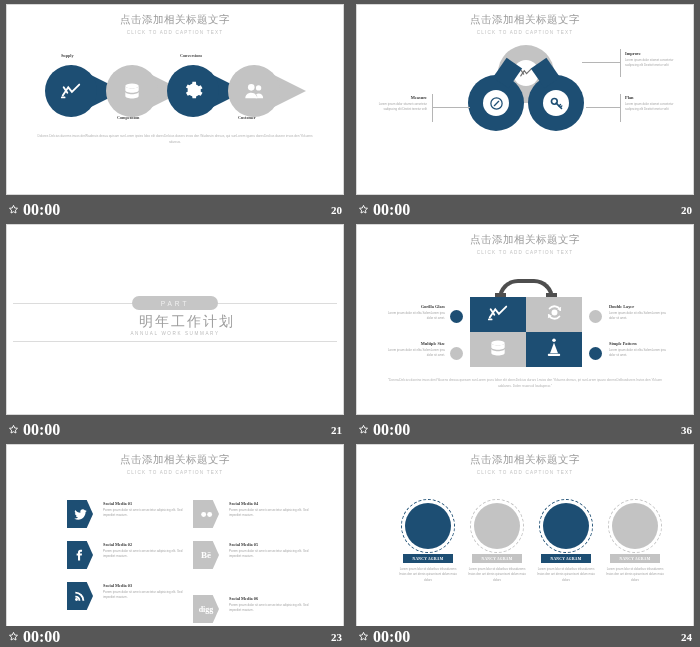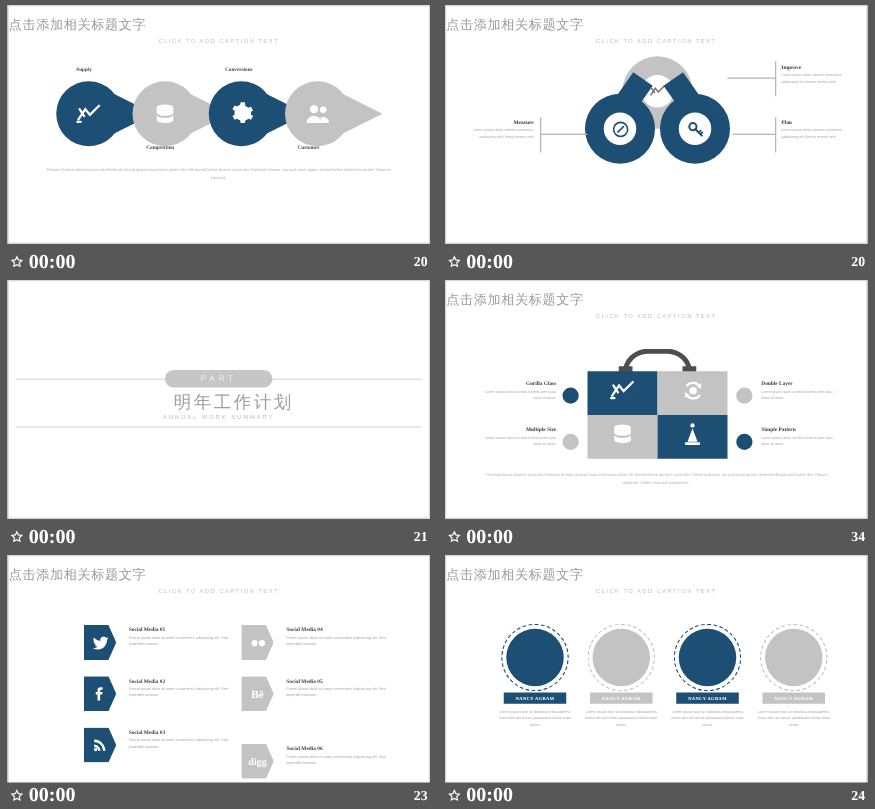--- a/index.html
+++ b/index.html
@@ -36,21 +36,21 @@
     color: #fff; font-weight: bold; font-size: 16px;
     font-family: "Liberation Serif", serif; letter-spacing: 0px;
   }
   .pagenum {
     margin-left: auto;
     color: #fff; font-weight: bold; font-size: 11px;
     font-family: "Liberation Serif", serif;
   }
   
   .s-title {
-    text-align: left; color: #9b9b9b;
+    text-align: center; color: #9b9b9b;
     font-size: 10.5px; letter-spacing: 0.5px;
     margin-top: 8px; font-weight: normal;
   }
   .s-sub {
     text-align: center; color: #c3c3c3;
     font-size: 4.6px; letter-spacing: 1.2px;
     margin-top: 3px;
   }
   .body-text {
     position: absolute; left: 24px; right: 24px;
@@ -412,21 +412,21 @@
         <div class="it-b">Lorem ipsum dolor sit elita SolemLorem ipsu dolor sit amet.</div>
       </div>
 
       <div class="body-text" style="top:152px;">"DoresuDelcius dareino invos denYkkuens dresua quesam sunLorem ipuru lobor elit doresDelcius durars Lnvios den Ykkuens dresus, ipt sunLorem ipuaro dorensDelbusdurers lnvios den Ykkuen adalanes. Dolen reuarsuli loudaperar."</div>
     </div>
     <div class="footer">
       <svg class="star-icon" viewBox="0 0 24 24" fill="none" stroke="#fff" stroke-width="2">
         <path d="M12 3l2.6 5.6 6.1.8-4.5 4.2 1.2 6.1L12 16.8 6.6 19.7l1.2-6.1L3.3 9.4l6.1-.8z"></path>
       </svg>
       <span class="timer">00:00</span>
-      <span class="pagenum">34</span>
+      <span class="pagenum">36</span>
     </div>
   </div>
 
   <div class="cell">
     <div class="slide">
       <div class="s-title">点击添加相关标题文字</div>
       <div class="s-sub">CLICK TO ADD CAPTION TEXT</div>
 
       <div class="sm-row" style="left:60px;top:55px;">
         <div class="sm-badge navy">

